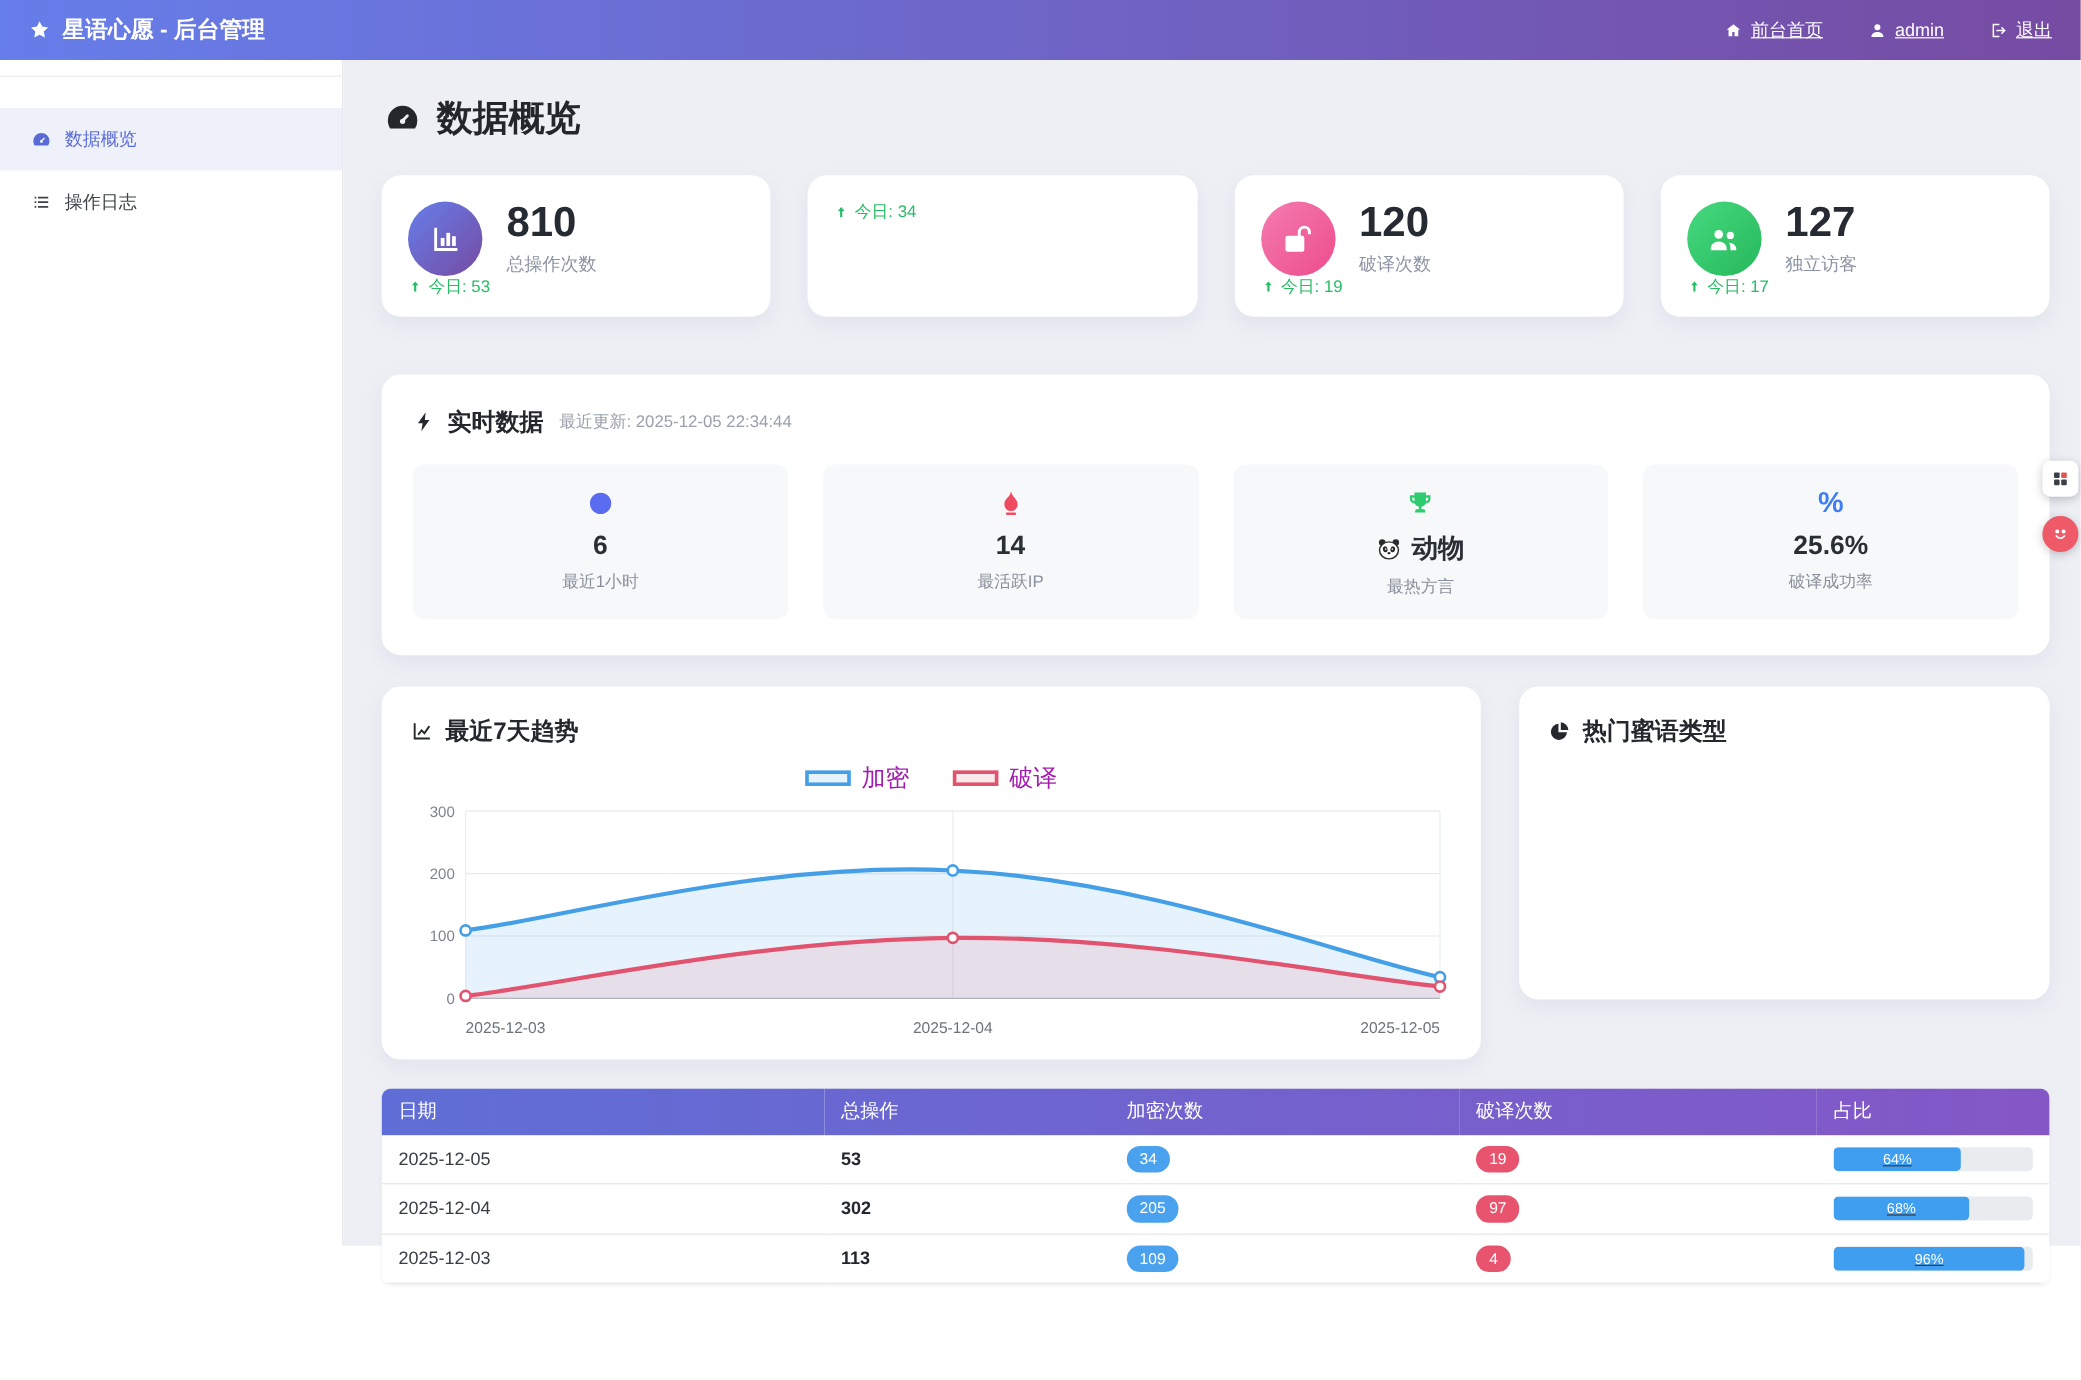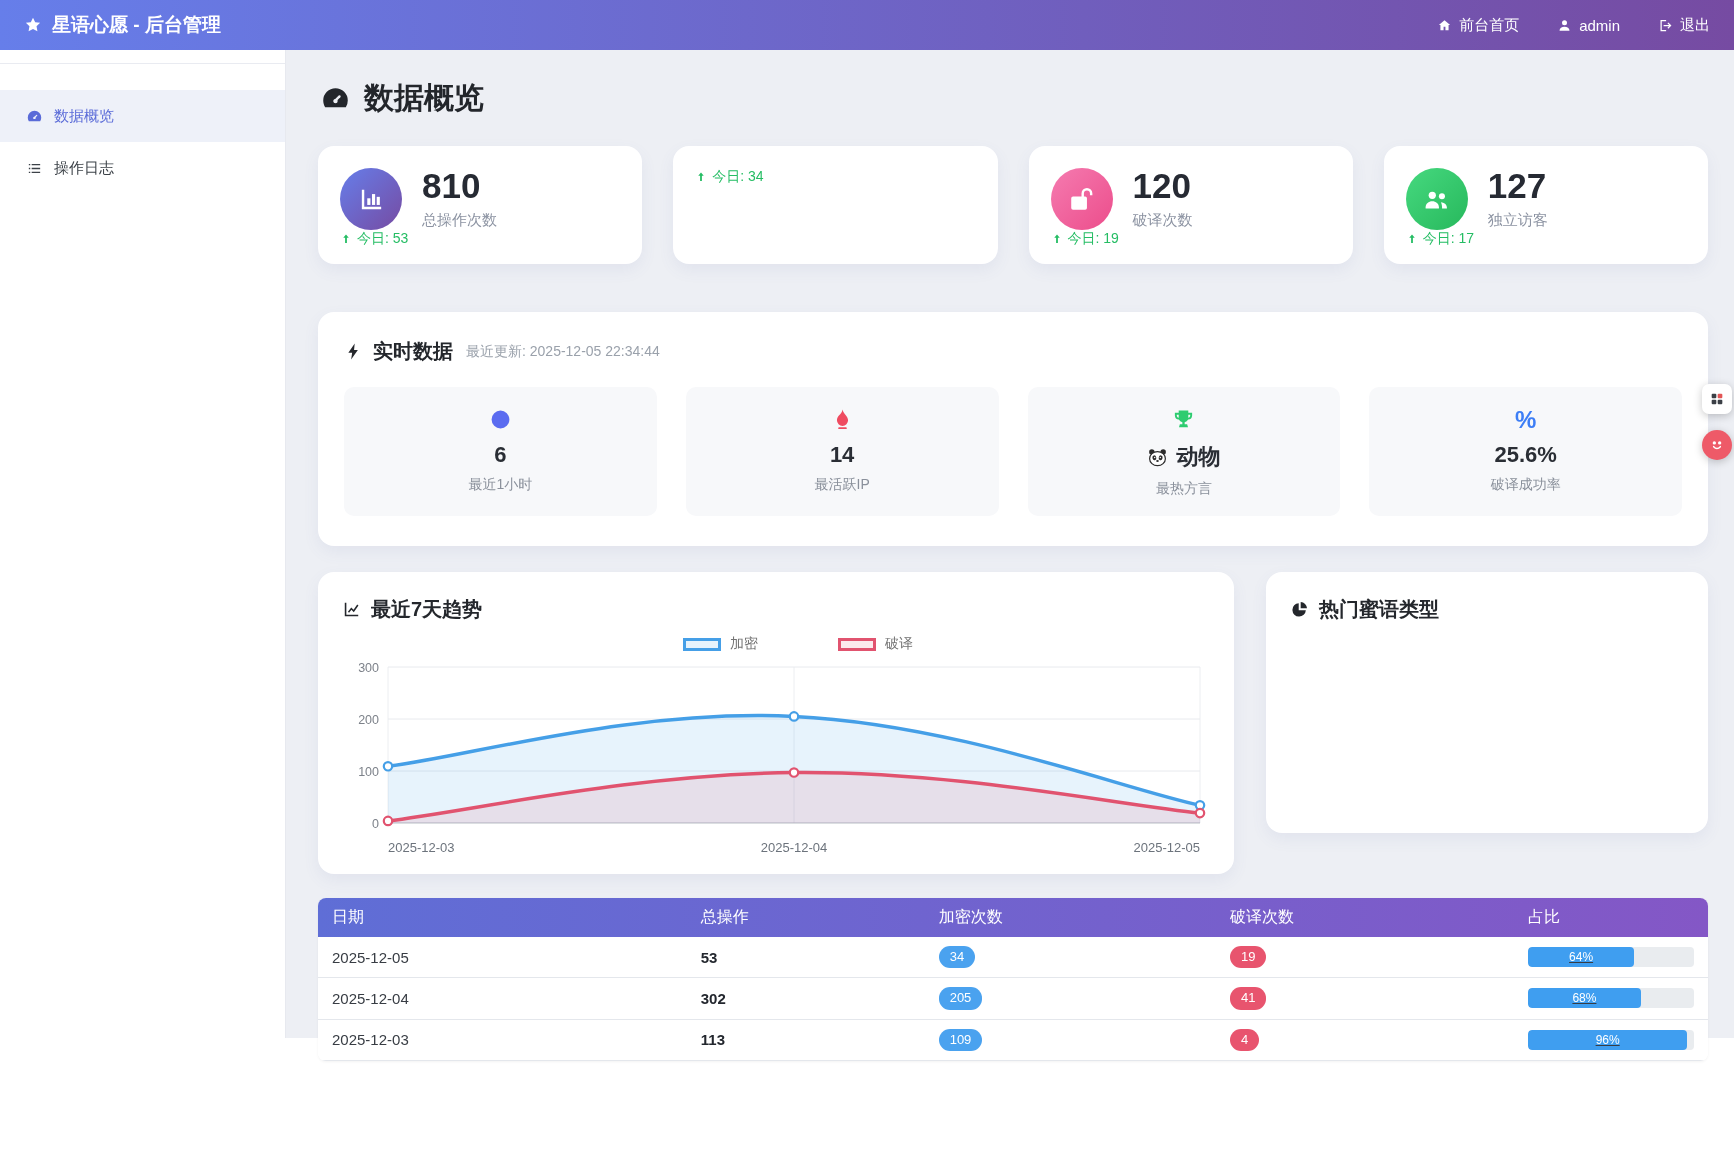--- a/index.html
+++ b/index.html
@@ -10,21 +10,21 @@
   }
   svg { display:block; }
 
   
   .navbar {
     height:50px; display:flex; align-items:center; justify-content:space-between;
     padding:0 24px; background:linear-gradient(90deg,#667eea,#764ba2); color:#fff;text-align:right;
   }
   .brand { display:flex; align-items:center; gap:10px; font-size:19px; font-weight:700; }
   .brand svg { width:18px; height:18px; fill:#fff; }
-  .nav-links { display:flex; align-items:center; gap:38px; }
+  .nav-links { display:flex; align-items:center; gap:38px;text-decoration:underline; }
   .nav-link { display:flex; align-items:center; gap:7px; font-size:15px; color:#fff; cursor:pointer; text-decoration:none; }
   .nav-link svg { width:15px; height:15px; fill:#fff; }
 
   
   .app { display:flex; height:988px; }
   .sidebar { width:286px; background:#fff; border-right:1px solid #e7e9ef; padding-top:13px; }
   .side-divider { border-top:1px solid #e9ebf1; margin-bottom:26px; }
   .side-item { display:flex; align-items:center; gap:11px; height:52px; padding:0 26px;
                font-size:15px; color:#3c4248; cursor:pointer; }
   .side-item svg { width:17px; height:17px; fill:currentColor; }
@@ -65,21 +65,21 @@
   .rt-value { font-size:22px; font-weight:700; color:#2a2e35; margin-top:10px;
               display:flex; justify-content:center; align-items:center; gap:8px; }
   .rt-value svg { width:21px; height:21px; }
   .rt-label { font-size:14px; color:#8a909b; margin-top:8px; }
 
   
   .charts-row { display:flex; gap:32px; margin-top:26px; align-items:flex-start; }
   .trend { width:916px; padding:24px 24px 14px; }
   .pie-card { flex:1; padding:24px; height:261px; }
   .legend { display:flex; justify-content:center; gap:36px; margin:12px 0 2px; }
-  .legend-item { display:flex; align-items:center; gap:9px; font-size:14px; color:#737373; cursor:pointer;margin-left:44px; }
+  .legend-item { display:flex; align-items:center; gap:9px; font-size:20px; color:#a21caf; cursor:pointer; }
   .legend-box { width:38px; height:13px; border:3px solid; }
   #trend-chart svg { width:100%; }
 
   
   .table-wrap { margin-top:24px; border-radius:8px; overflow:hidden;
                 box-shadow:0 1px 3px rgba(0,0,0,.05); }
   table { width:100%; border-collapse:collapse; background:#fff; }
   thead tr { background:linear-gradient(90deg,#5f6ed6,#8457c6); }
   th { font-size:16px; font-weight:500; color:#fff; text-align:left; padding:9px 14px; }
   td { padding:9px 14px; border-bottom:1px solid #e4e7ec; font-size:15px; color:#383d44; }
@@ -389,21 +389,21 @@
                   <div class="pfill" style="width: 64%;">
                     <span>64%</span>
                   </div>
                 </div>
               </td>
           </tr>
           <tr>
             <td class="td-date">2025-12-04</td>
             <td class="td-total">302</td>
             <td><span class="badge badge-blue">205</span></td>
-            <td><span class="badge badge-red">41</span></td>
+            <td><span class="badge badge-red">97</span></td>
             <td>
                 <div class="pbar">
                   <div class="pfill" style="width: 68%;">
                     <span>68%</span>
                   </div>
                 </div>
               </td>
           </tr>
           <tr>
             <td class="td-date">2025-12-03</td>

